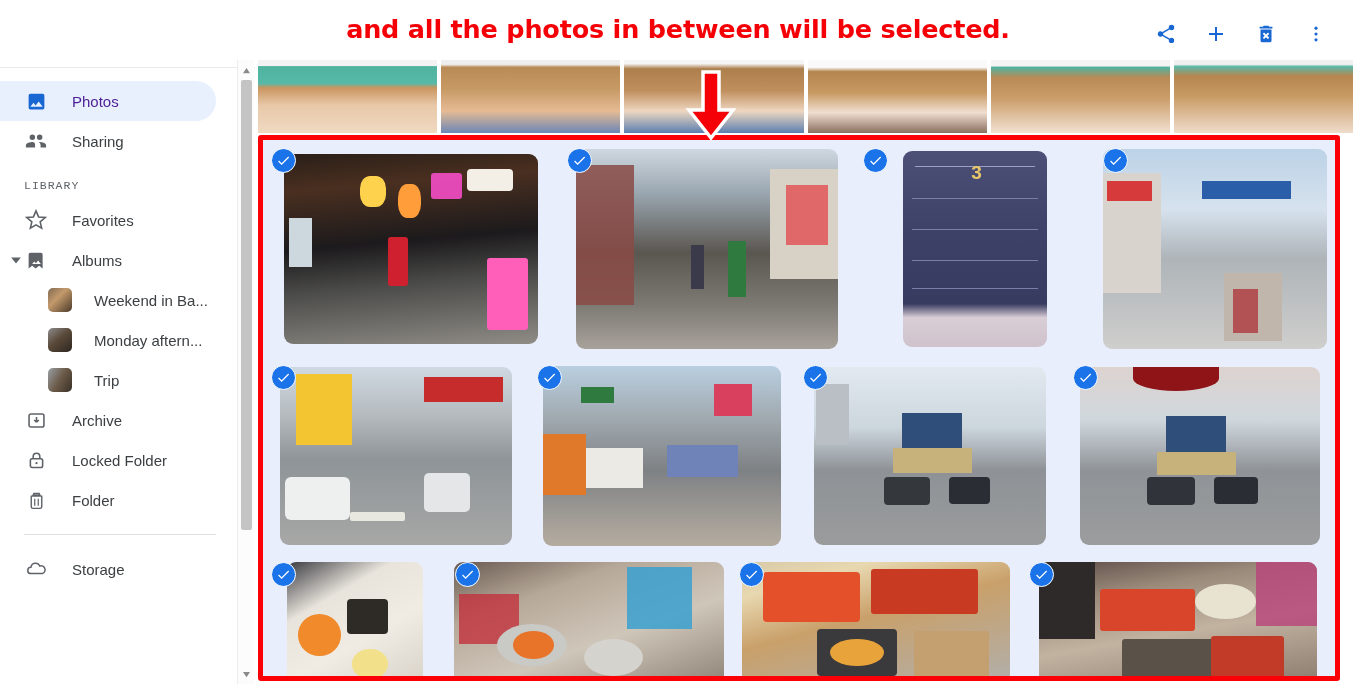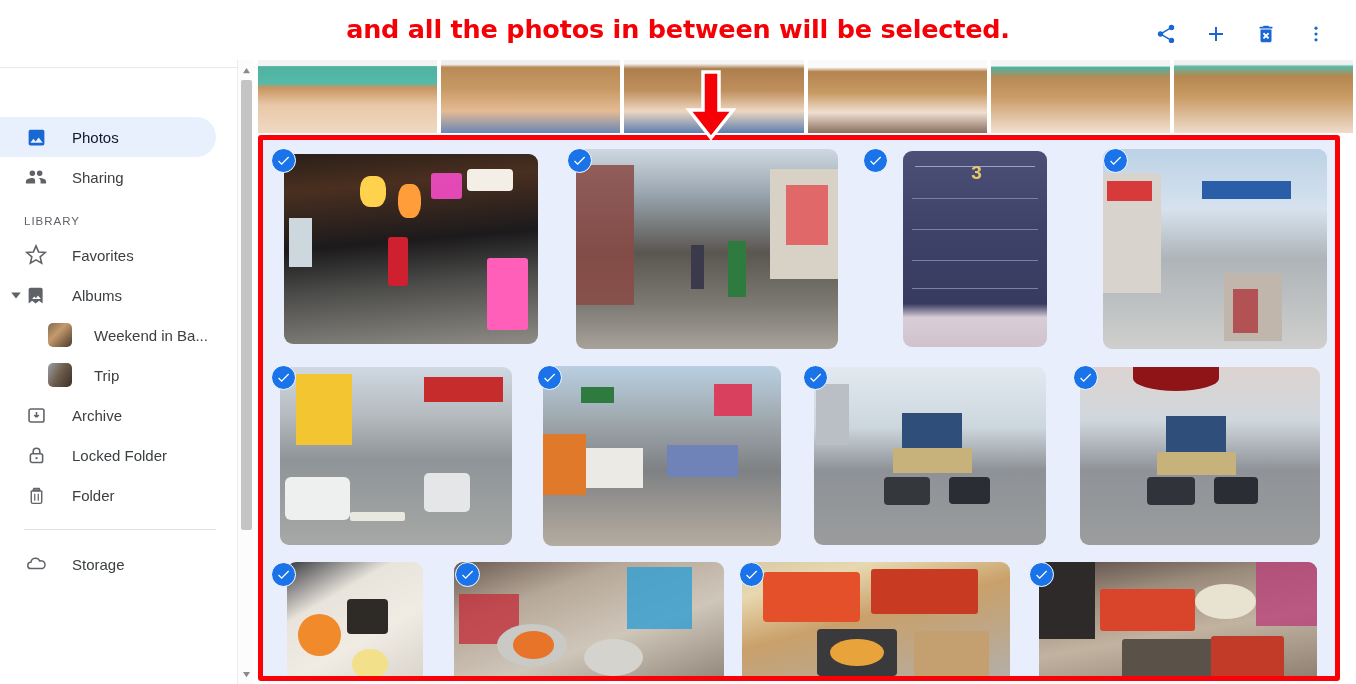--- a/index.html
+++ b/index.html
@@ -44,25 +44,25 @@
   .nav-item {
     display:flex; align-items:center; height:40px; margin:0 20px 0 0;
     border-radius:0 20px 20px 0; padding-left:24px; cursor:pointer;
     color:#3c4043; font-size:15px;
   }
   .nav-item .ni-icon {
     width:24px; height:24px; flex:0 0 auto;
     display:flex; align-items:center; justify-content:center;
   }
   .nav-item .ni-label { margin-left:24px; white-space:nowrap; }
-  .nav-item.active { background:#e8f0fe; color:#0f172a;margin-top:36px; }
+  .nav-item.active { background:#e8f0fe; color:#4c1d95; }
 
   .section-label {
     font-size:11.5px; letter-spacing:1px; color:#5f6368;
-    padding-left:24px; margin-top:18px; margin-bottom:8px;
+    padding-left:24px; margin-top:18px; margin-bottom:8px;font-family:Liberation Mono, monospace;
   }
 
   .album-item {
     display:flex; align-items:center; height:40px; padding-left:48px;
     cursor:pointer; color:#3c4043; font-size:15px;
   }
   .album-thumb {
     width:24px; height:24px; border-radius:5px; flex:0 0 auto;
     background-size:cover; background-position:center;
   }
@@ -234,20 +234,24 @@
             <path d="M19 3H5a2 2 0 0 0-2 2v16l4-3 4 3 4-3 4 3V5a2 2 0 0 0-2-2zm-2 13H7l2.5-3 1.8 2.2L13.8 12z" fill="#5f6368"></path>
           </svg>
         </span>
         <span class="ni-label">Albums</span>
       </div>
     </div>
 
     <div class="album-item">
       <span class="album-thumb" style="background:linear-gradient(135deg,#7e6a52 0%,#c49a6c 40%,#4a3a2a 100%)"></span>
       <span class="ai-label">Weekend in Ba...</span>
+    </div>
+    <div class="album-item">
+      <span class="album-thumb" style="background:linear-gradient(140deg,#8d8d8d 0%,#5a4a3a 45%,#2e2620 100%)"></span>
+      <span class="ai-label">Monday aftern...</span>
     </div>
     <div class="album-item">
       <span class="album-thumb" style="background:linear-gradient(120deg,#9aa0a6 0%,#6b5a48 50%,#3a3128 100%)"></span>
       <span class="ai-label">Trip</span>
     </div>
 
 
     <div class="nav-item">
       <span class="ni-icon">
         <svg width="21" height="21" viewBox="0 0 24 24">

